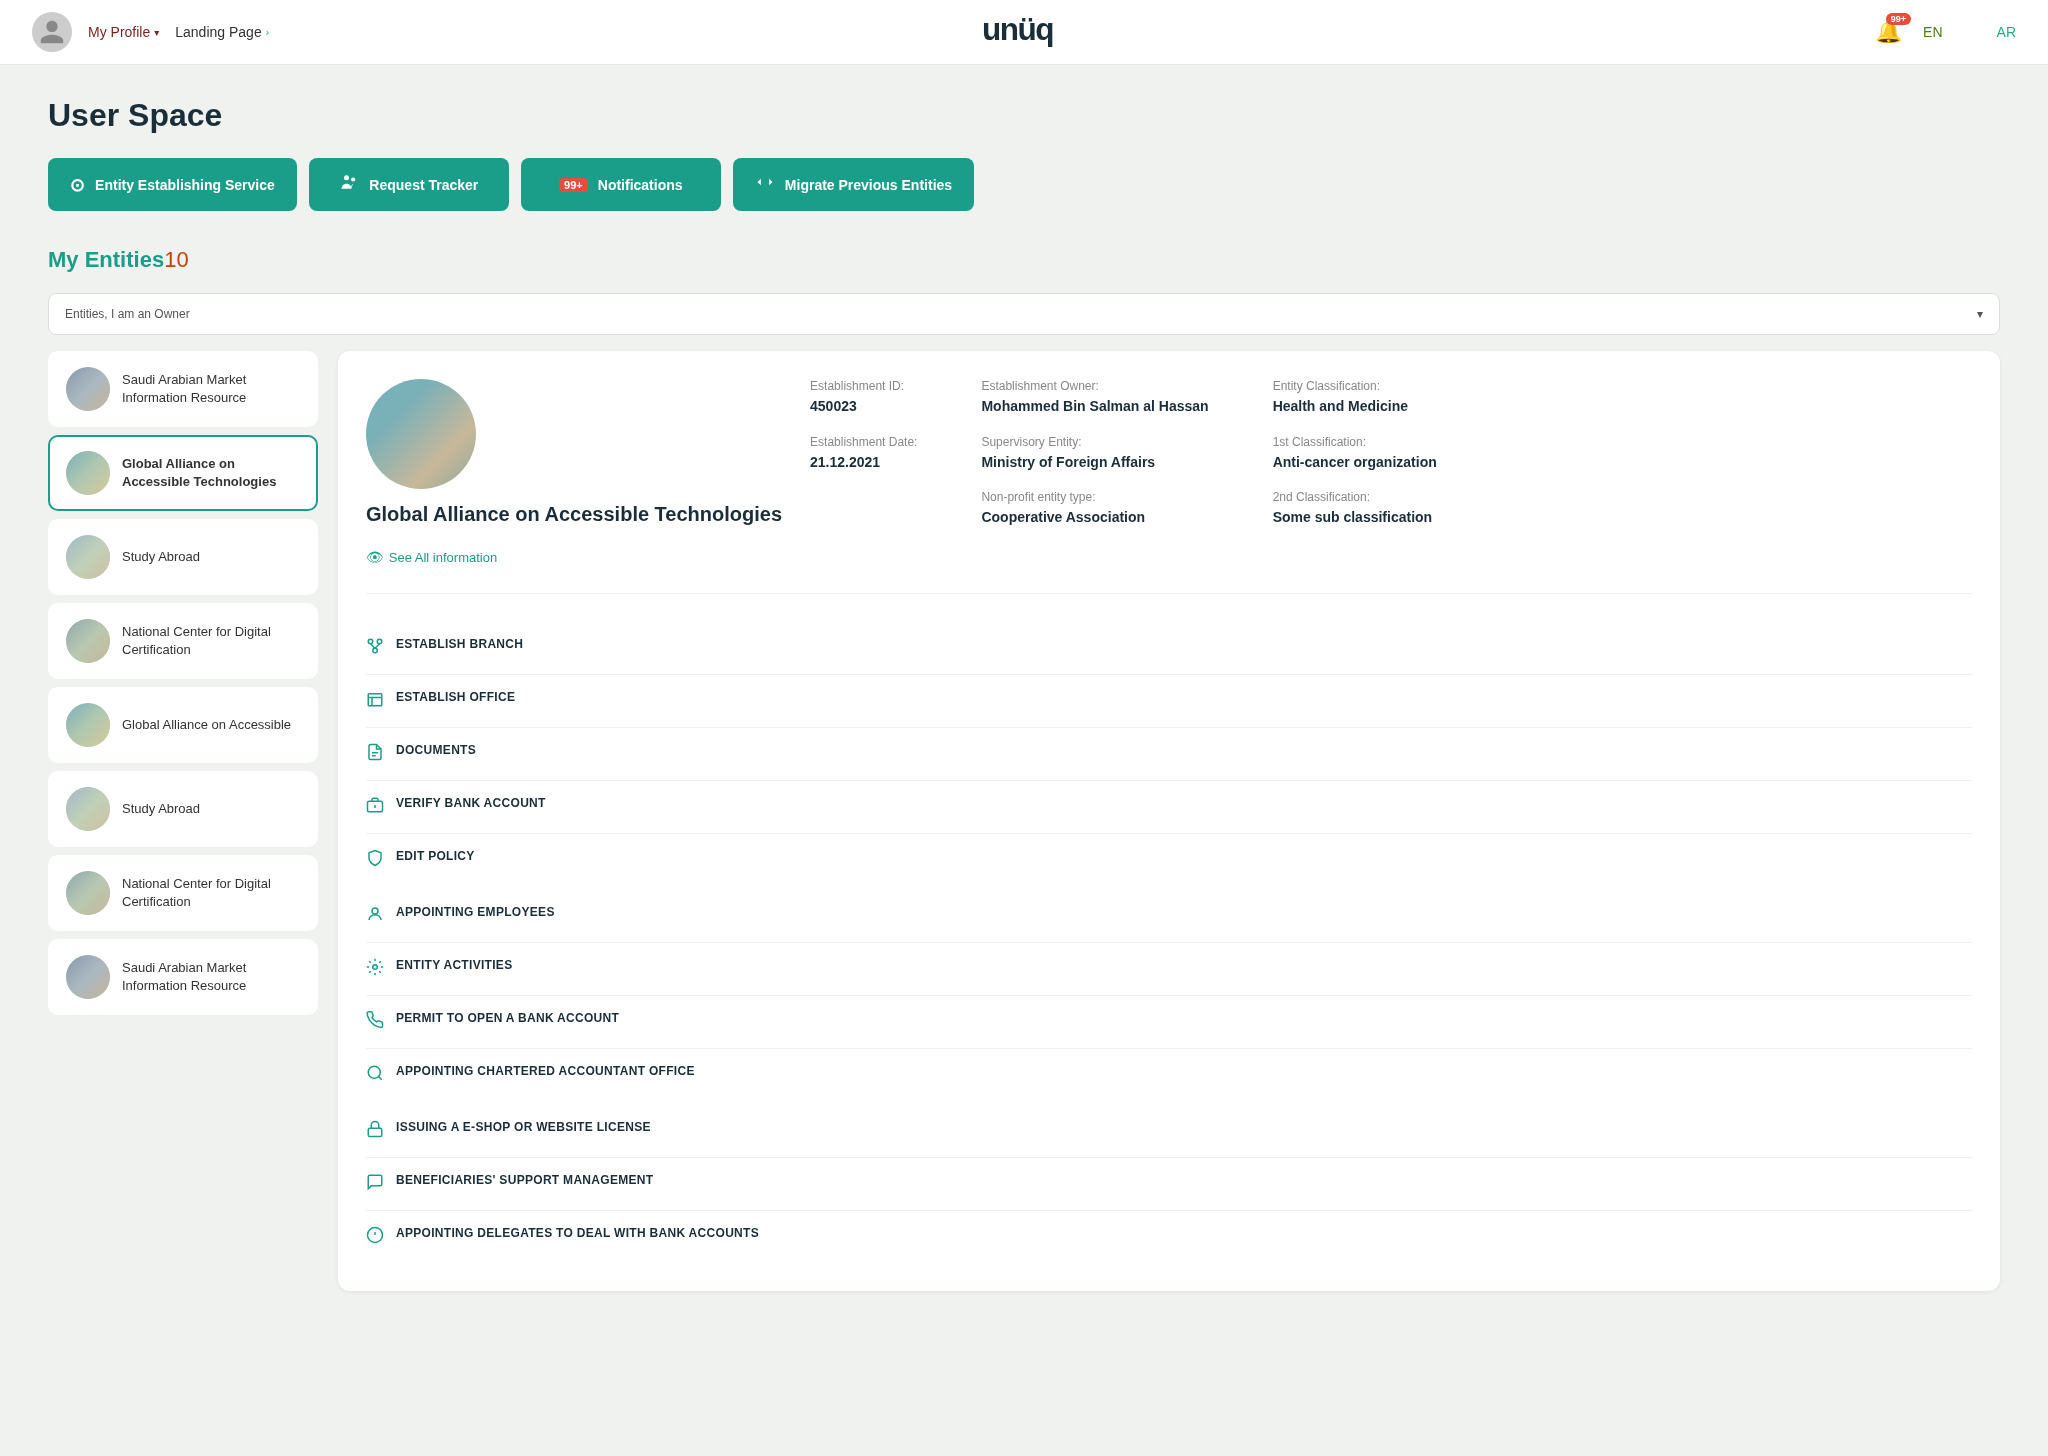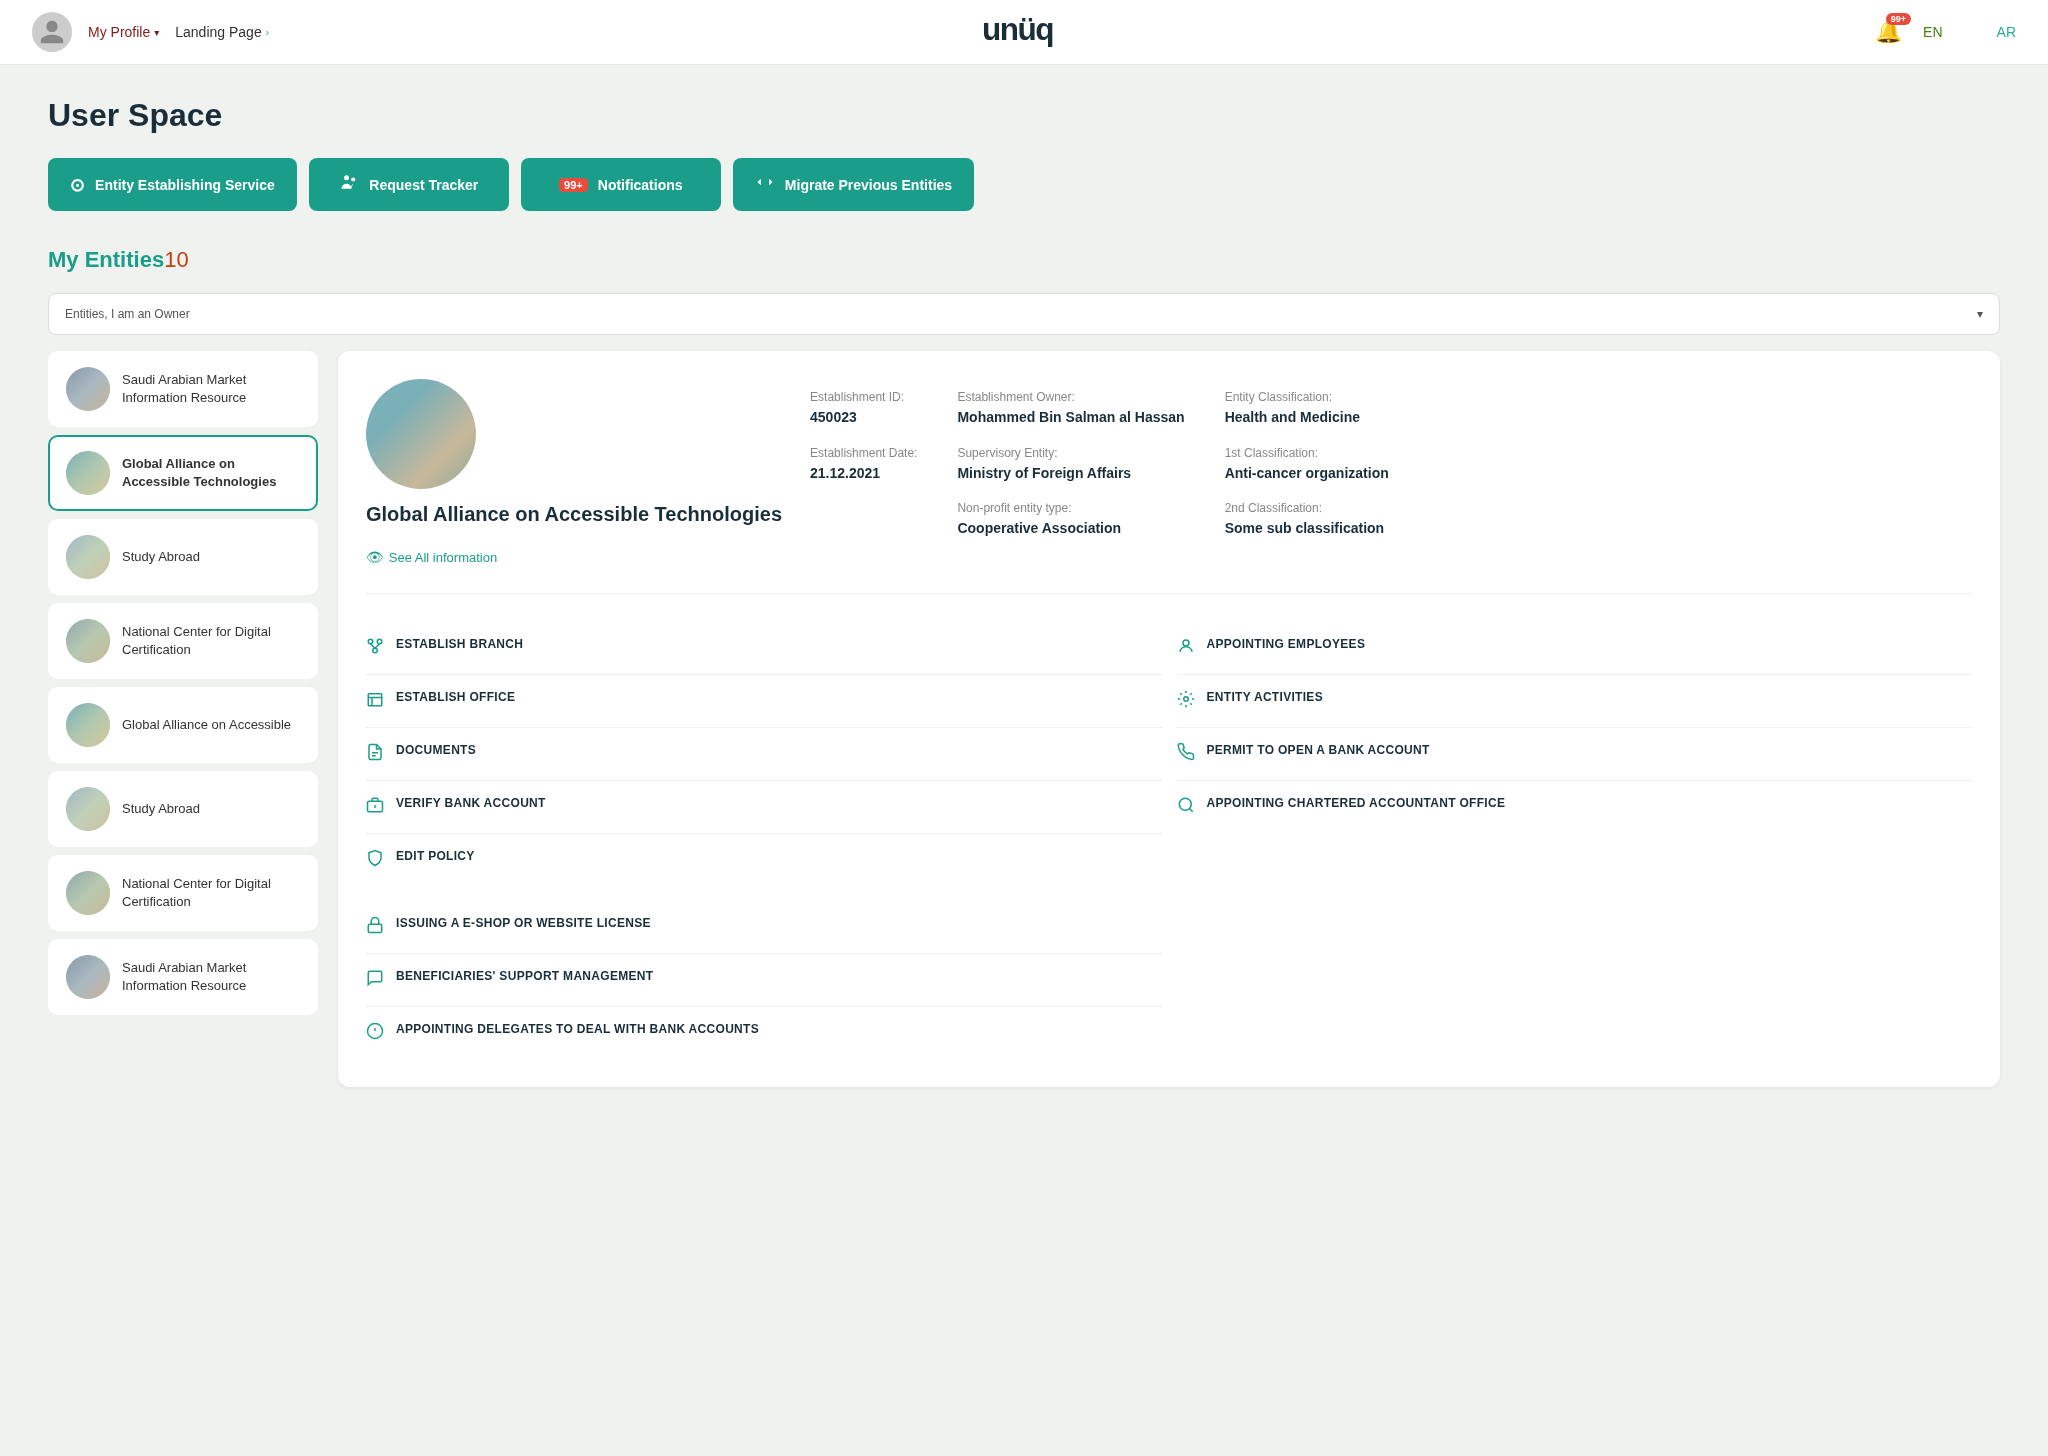--- a/index.html
+++ b/index.html
@@ -103,27 +103,27 @@
     .entity-card-top { display: flex; gap: 28px; margin-bottom: 28px; border-bottom: 1px solid #f0f0f0; padding-bottom: 28px; }
     .entity-photo {
       width: 110px; height: 110px; border-radius: 50%;
       background: linear-gradient(135deg, #7ab0b8 0%, #c8b89a 50%, #90a898 100%);
       flex-shrink: 0; overflow: hidden;
     }
     .entity-main-name { font-size: 20px; font-weight: 700; color: #1a2e3a; margin-bottom: 10px; line-height: 1.3; }
     .see-all-link { color: #1a9e8a; font-size: 13px; cursor: pointer; display: flex; align-items: center; gap: 5px; }
     .eye-icon { font-size: 14px; }
 
-    .entity-meta { display: flex; gap: 40px; flex: 1; flex-wrap: wrap; margin-top: 11px; }
+    .entity-meta { display: flex; gap: 64px; flex: 1; flex-wrap: wrap; }
     .meta-col { display: flex; flex-direction: column; gap: 18px; }
     .meta-item label { font-size: 12px; color: #888; display: block; margin-bottom: 4px; }
     .meta-item strong { font-size: 14px; color: #1a2e3a; font-weight: 700; display: block; line-height: 1.4; }
 
     
-    .services-grid { display: grid; grid-template-columns: 1fr 1fr; gap: 15px; }
+    .services-grid { display: grid; grid-template-columns: 1fr; gap: 4px; }
     .service-col { display: flex; flex-direction: column; }
     .service-item {
       display: flex; align-items: flex-start; gap: 12px;
       padding: 14px 0; border-bottom: 1px solid #f0f0f0;
       cursor: pointer;
     }
     .service-item:last-child { border-bottom: none; }
     .service-icon { color: #1a9e8a; font-size: 18px; flex-shrink: 0; margin-top: 1px; }
     .service-label { font-size: 12px; font-weight: 700; color: #1a2e3a; letter-spacing: 0.3px; line-height: 1.4; }
 

